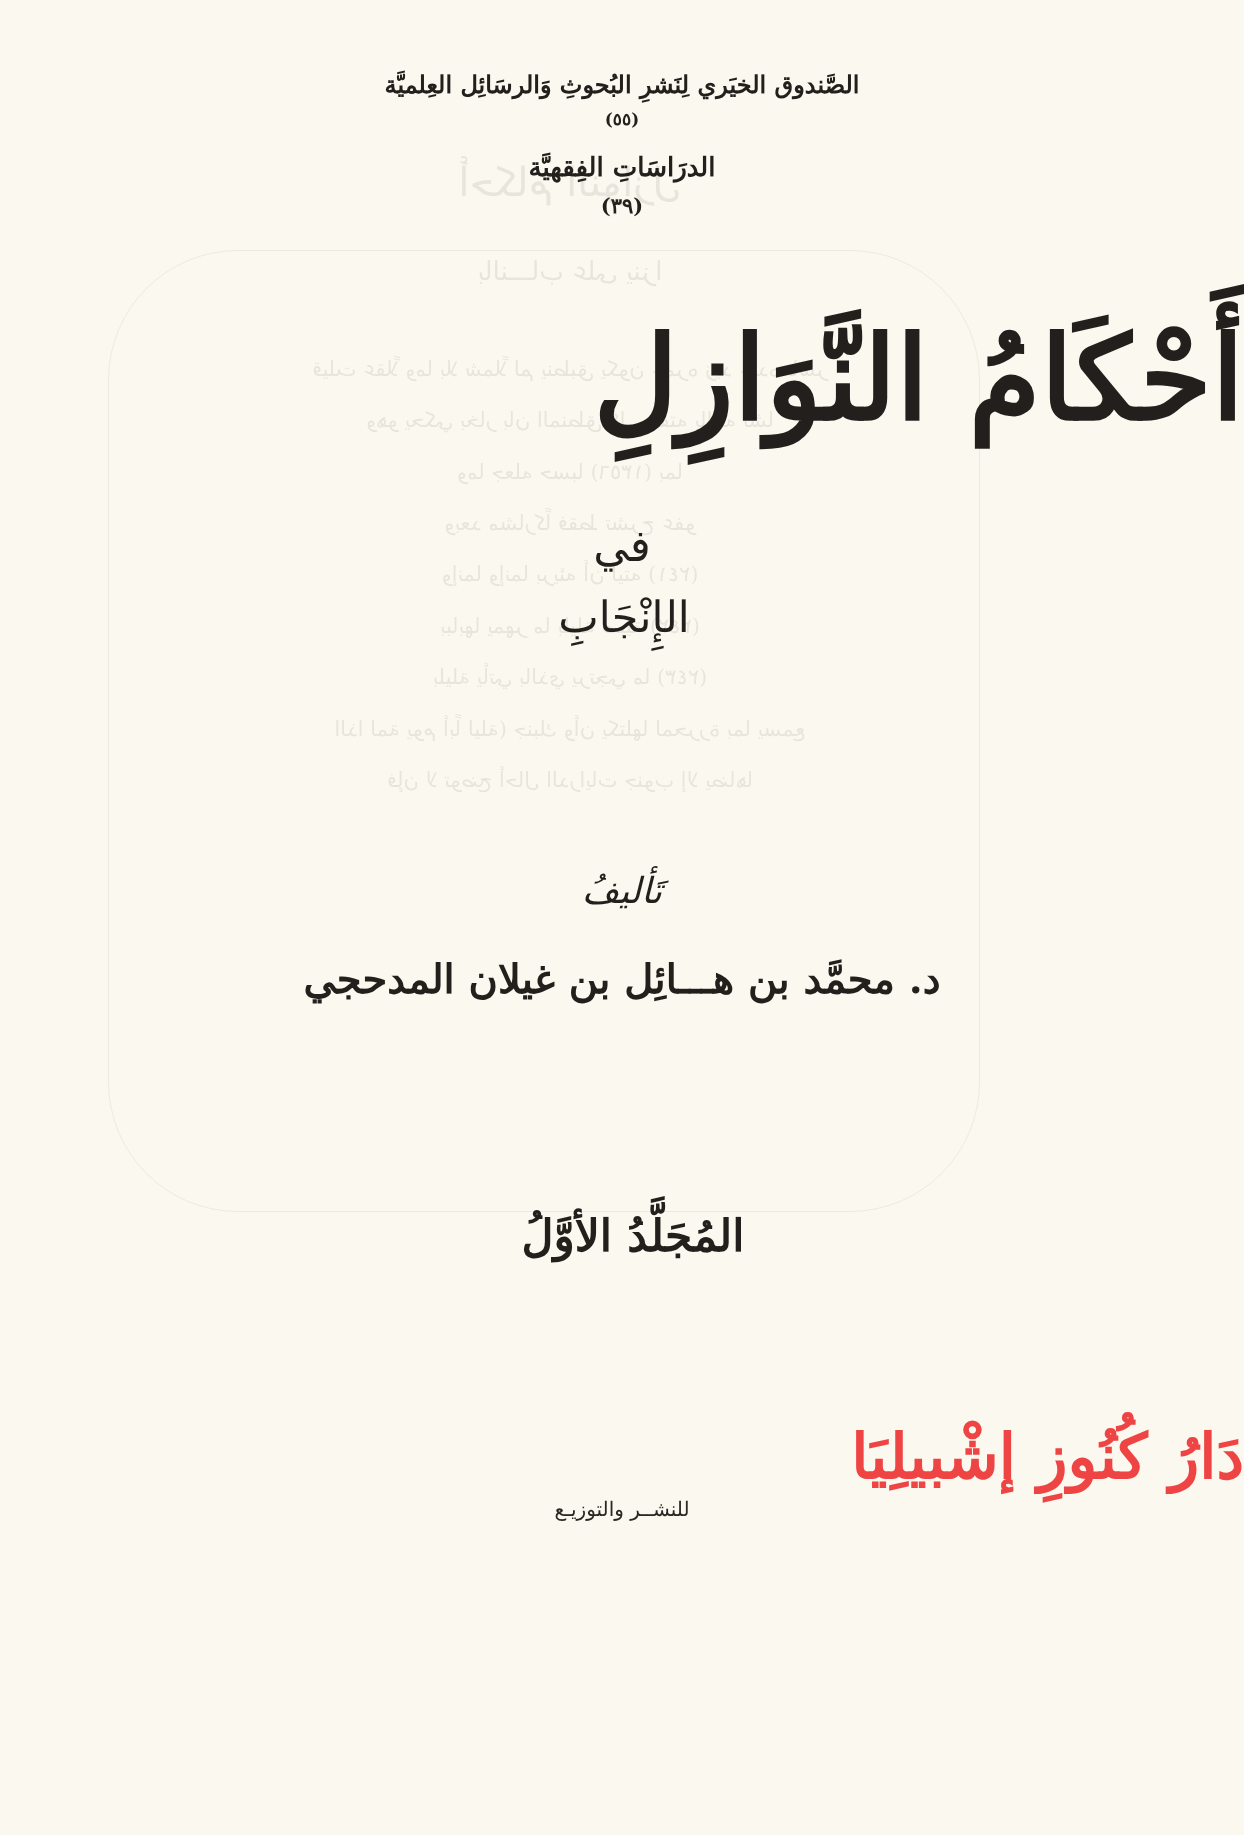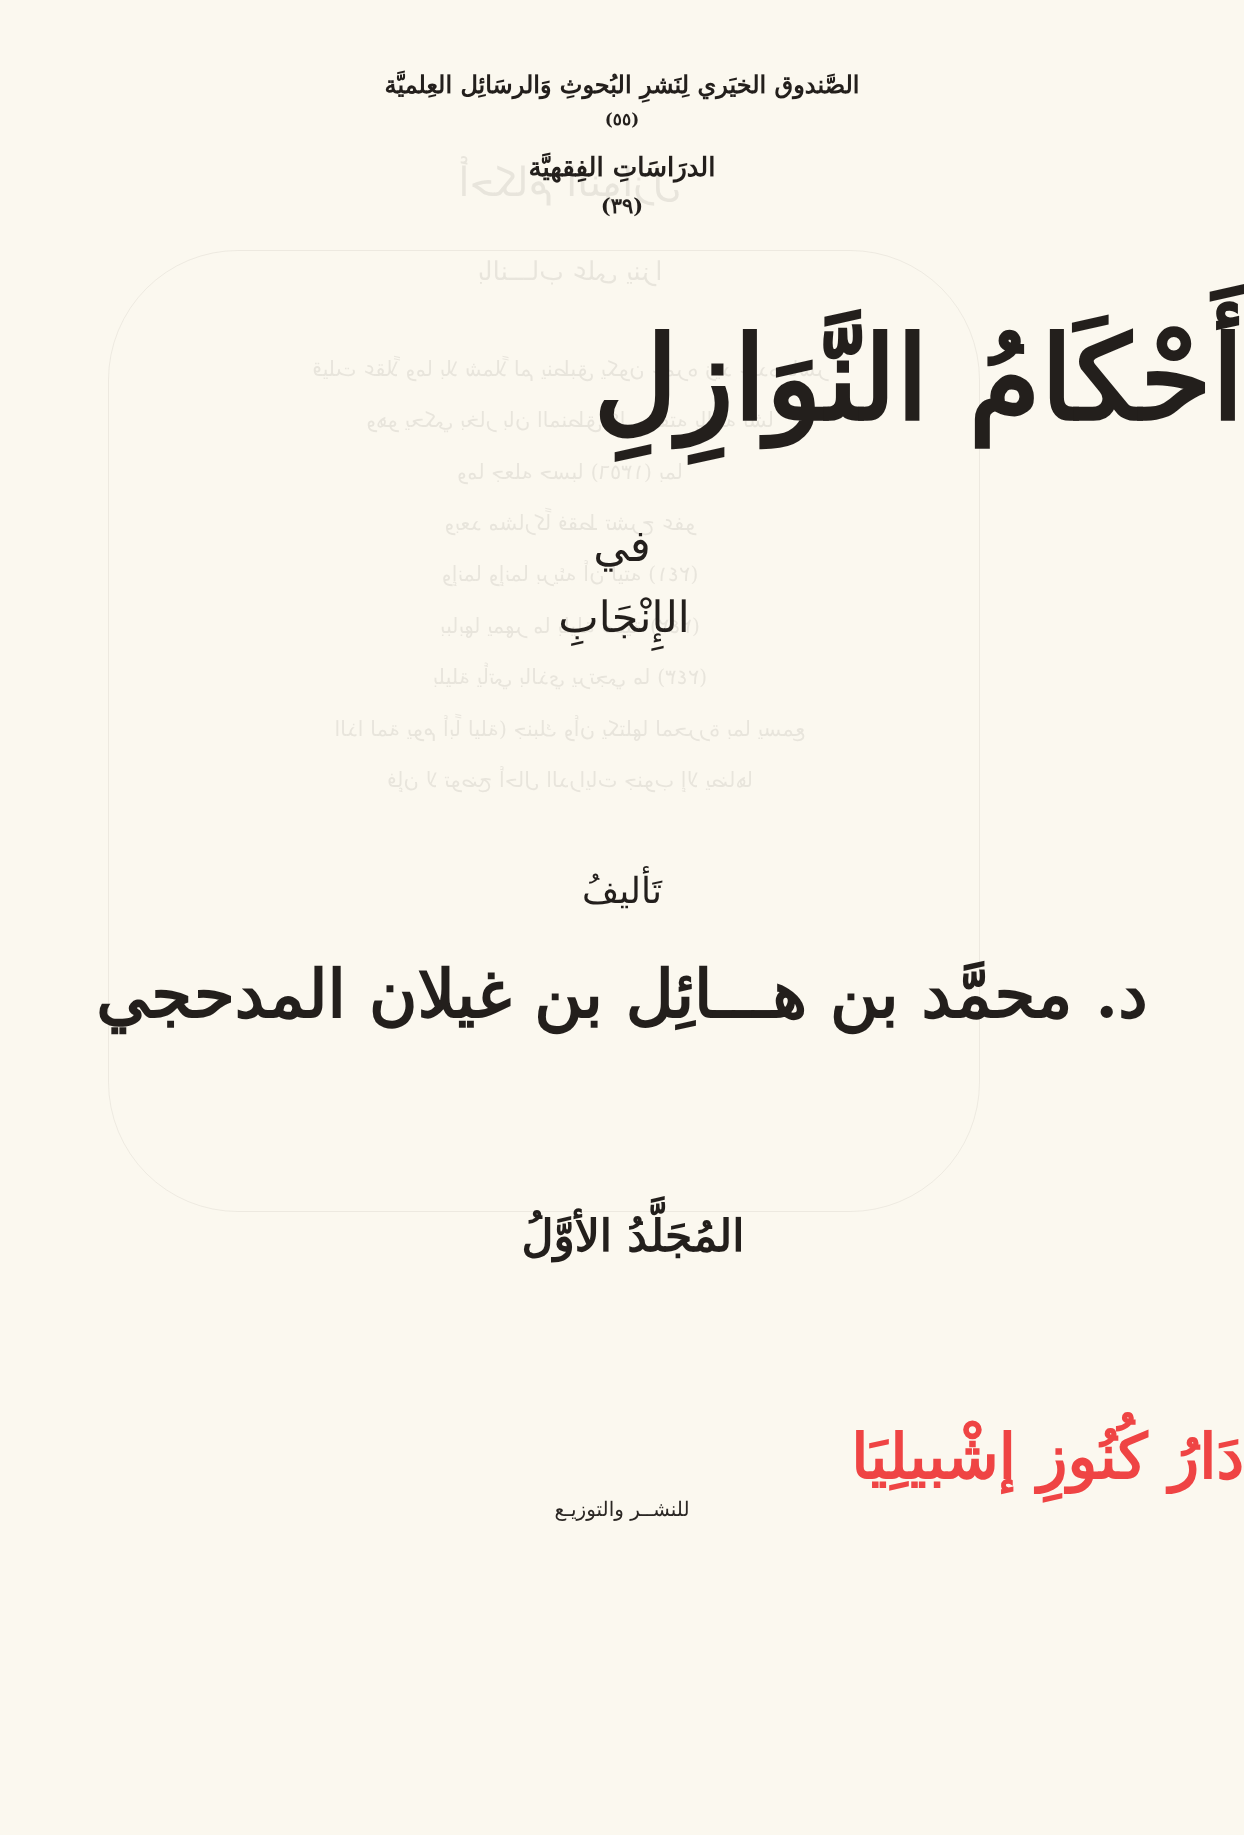--- a/index.html
+++ b/index.html
@@ -128,27 +128,28 @@
     letter-spacing: 2px;
   }
 
   
   .byline {
     position: absolute;
     top: 870px;
     left: 0;
     right: 0;
     font-size: 36px;
+    font-style: italic;
   }
   .author {
     position: absolute;
     top: 955px;
     left: 0;
     right: 0;
-    font-size: 66px;
+    font-size: 40px;
     font-weight: 700;
     letter-spacing: 0.5px;
     white-space: nowrap;
   }
 
   
   .volume {
     position: absolute;
     top: 1210px;
     left: 0;

